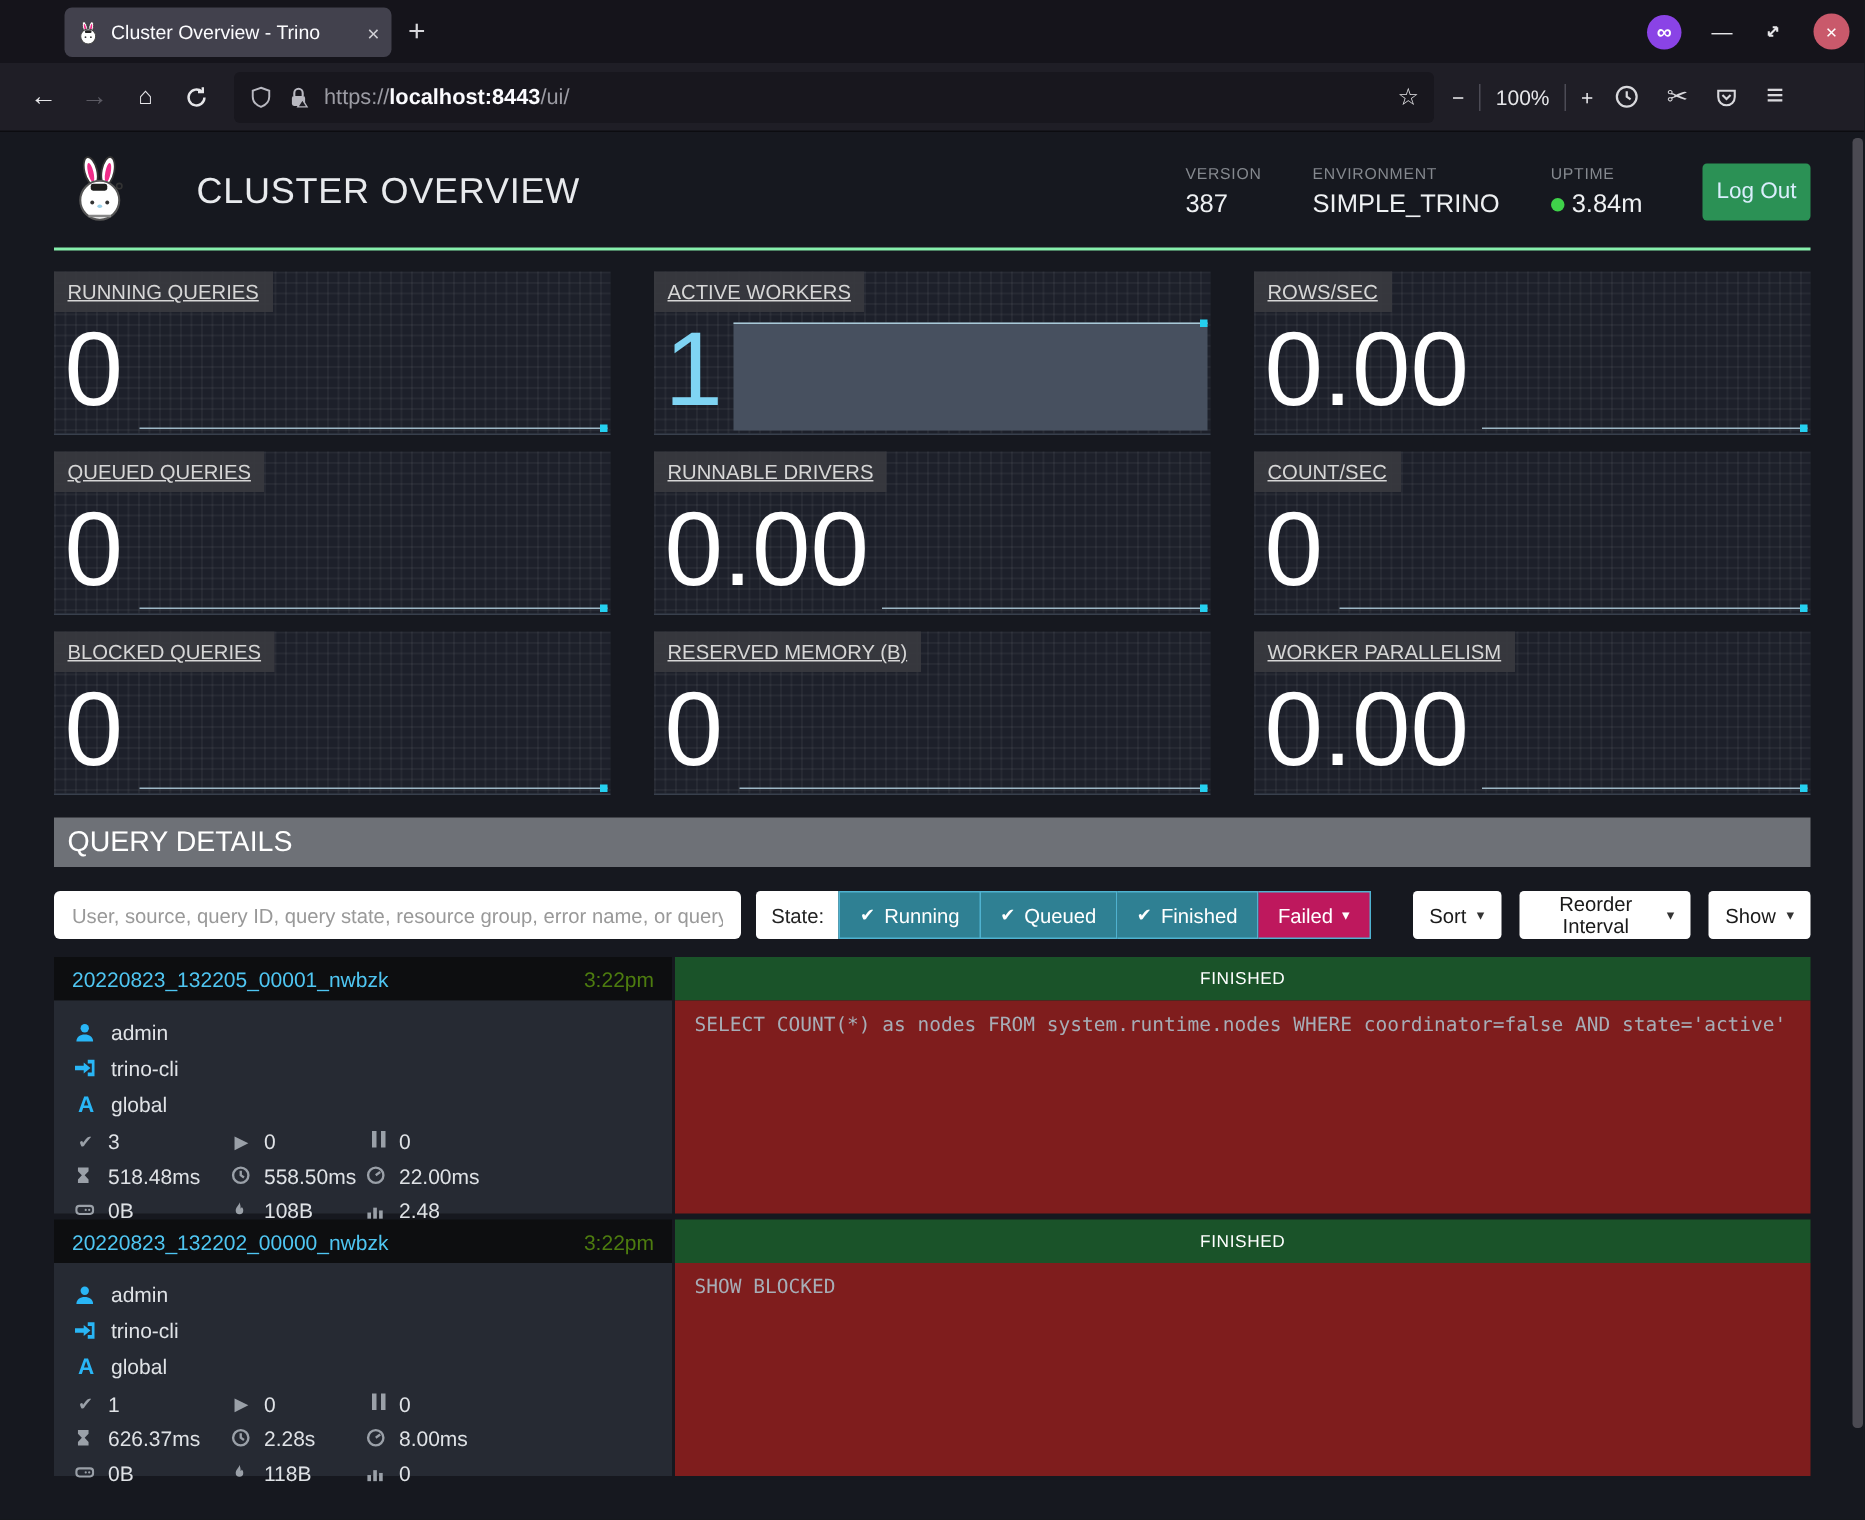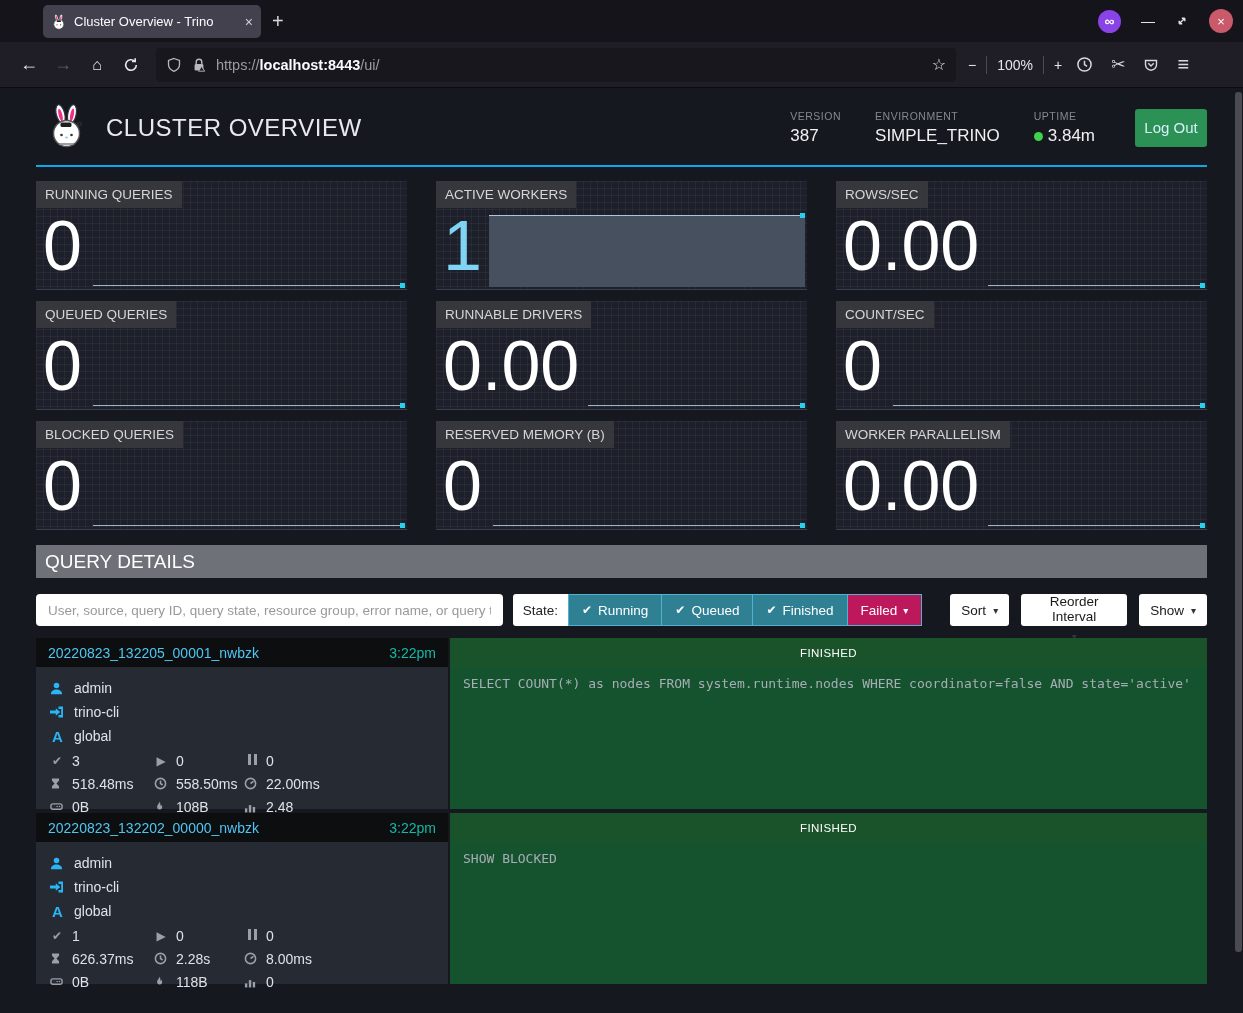--- a/index.html
+++ b/index.html
@@ -34,39 +34,39 @@
   .url-text .host { color:#fbfbfe; font-weight:bold; }
   .zoomctl { display:flex; align-items:center; gap:10px; color:#e6e6e9; font-size:14px; margin:0 4px; }
   .zoomctl .sep { width:1px; height:18px; background:#4c4b55; }
   .chrome-right { display:flex; align-items:center; gap:18px; margin-left:10px; color:#d8d8dc; }
 
   
   .page { position:absolute; top:88px; left:0; right:0; bottom:0; background:#16181f; overflow:hidden; }
   .content { margin:0 36px; width:1171px; }
 
   .trino-header { display:flex; align-items:center; padding:16px 0 14px 0;
-                  border-bottom:2px solid #0ea5e9; }
+                  border-bottom:2px solid #86efac;gap:25px; }
   .logo { margin:0 18px 0 10px; }
   .page-title { color:#e8eaed; font-size:24px; font-weight:normal; letter-spacing:0.5px; }
   .metrics { margin-left:auto; display:flex; align-items:center; gap:34px; }
   .metric .m-label { color:#85898f; font-size:10.5px; letter-spacing:0.5px; }
   .metric .m-value { color:#eef0f2; font-size:17px; margin-top:4px; }
   .dot { display:inline-block; width:9px; height:9px; border-radius:50%; background:#3fd24a; margin-right:5px; }
   .logout-btn { width:72px; height:38px; background:#2b9155; border:none; border-radius:3px;
                 color:#d9eefc; font-size:15px; font-family:inherit; margin-left:6px; }
 
   
   .stats-grid { display:grid; grid-template-columns:repeat(3,1fr); column-gap:29px; row-gap:11px;
                 margin-top:14px; }
   .card { position:relative; height:109px; background-color:#1d202a;
           background-image:linear-gradient(rgba(255,255,255,.045) 1px, transparent 1px),
                            linear-gradient(90deg, rgba(255,255,255,.045) 1px, transparent 1px);
           background-size:7px 7px; border-bottom:1px solid #39404d; }
   .card-label { display:inline-block; background:rgba(56,58,63,.92); color:#d6d6d6;
-                font-size:13.5px; padding:6px 9px; }
+                font-size:13.5px; padding:6px 9px;text-decoration:underline; }
   .card-value { color:#fff; font-size:70px; line-height:72px; margin:2px 0 0 7px; }
   .card-value.cyan { color:#7fd4f3; }
   .spark-flat { position:absolute; bottom:3px; right:2px; height:1px; background:#9db7c6; }
   .spark-flat::after { content:""; position:absolute; right:0; top:-2px; width:5px; height:5px; background:#25d0f0; }
   .spark-fill { position:absolute; top:34px; bottom:2px; left:53px; right:2px; background:#47505f;
                 border-top:1px solid #a9c9d8; }
   .spark-fill::after { content:""; position:absolute; right:0; top:-3px; width:5px; height:5px; background:#25d0f0; }
 
   
   .qd-title { margin-top:15px; height:33px; line-height:33px; background:#6e7177; color:#fff;
@@ -79,37 +79,37 @@
   .state-chip { background:#fff; color:#222; font-size:13.5px; display:flex; align-items:center;
                 padding:0 10px; border-radius:3px 0 0 3px; }
   .fbtn { display:flex; align-items:center; gap:6px; padding:0 13px; background:#2f8093;
           border:1px solid #4fb2d0; border-left-width:0; color:#fff; font-size:13.5px; }
   .fbtn .chk { font-size:12px; }
   .fbtn.failed { background:#be185d; }
   .caret { font-size:10px; }
   .wbtn { height:32px; background:#fff; border:none; border-radius:3px; color:#1a1a1a;
           font-size:13.5px; font-family:inherit; display:flex; align-items:center; gap:7px; padding:0 11px; }
   .wbtn.sort { margin-left:28px;padding-left:11px; }
-  .wbtn.reorder { margin-left:12px;flex-direction:column; }
+  .wbtn.reorder { margin-left:12px; }
   .wbtn.show { margin-left:12px; }
   .wbtn .caret { color:#333; }
 
   
   .qrow { margin-top:12px; }
   .qrow + .qrow { margin-top:4px; }
   .qrow-head { display:flex; height:29px; }
   .qid-cell { width:412px; background:#0d0e10; display:flex; align-items:center;
               justify-content:space-between; padding:0 12px; }
   .qid { color:#4fc6f2; font-size:14px; text-decoration:none; }
-  .qtime { color:#14b8a6; font-size:14px; }
+  .qtime { color:#4d7c0f; font-size:14px; }
   .qstate { flex:1; margin-left:2px; background:#1a5329; color:#fff; font-size:11.5px;
             letter-spacing:0.4px; display:flex; align-items:center; justify-content:center; }
   .qrow-body { display:flex; height:142px; }
   .qmeta { width:412px; background:#262a33; padding:9px 0 0 14px; }
-  .qsql { flex:1; margin-left:2px; background:#14532d; padding:9px 13px;
+  .qsql { flex:1; margin-left:2px; background:#7f1d1d; padding:9px 13px;
           font-family:"DejaVu Sans Mono", monospace; font-size:13px; color:#a7adb6; }
   .qline { height:24px; display:flex; align-items:center; gap:9px; color:#dfe2e6; font-size:14px; }
   .qline .ic { width:15px; text-align:center; color:#29b6f6; }
   .rg-icon { color:#29b6f6; font-weight:bold; font-size:15px; }
   .qgrid { display:grid; grid-template-columns:104px 90px auto; margin-top:1px; }
   .qcell { height:23px; display:flex; align-items:center; gap:8px; color:#dfe2e6; font-size:14px; }
   .gic { color:#9aa0a8; width:14px; text-align:center; font-size:12px; }
   .pause-icon { display:inline-block; width:9px; height:11px; margin-left:2px;
                 border-left:3.5px solid #9aa0a8; border-right:3.5px solid #9aa0a8; }
 

